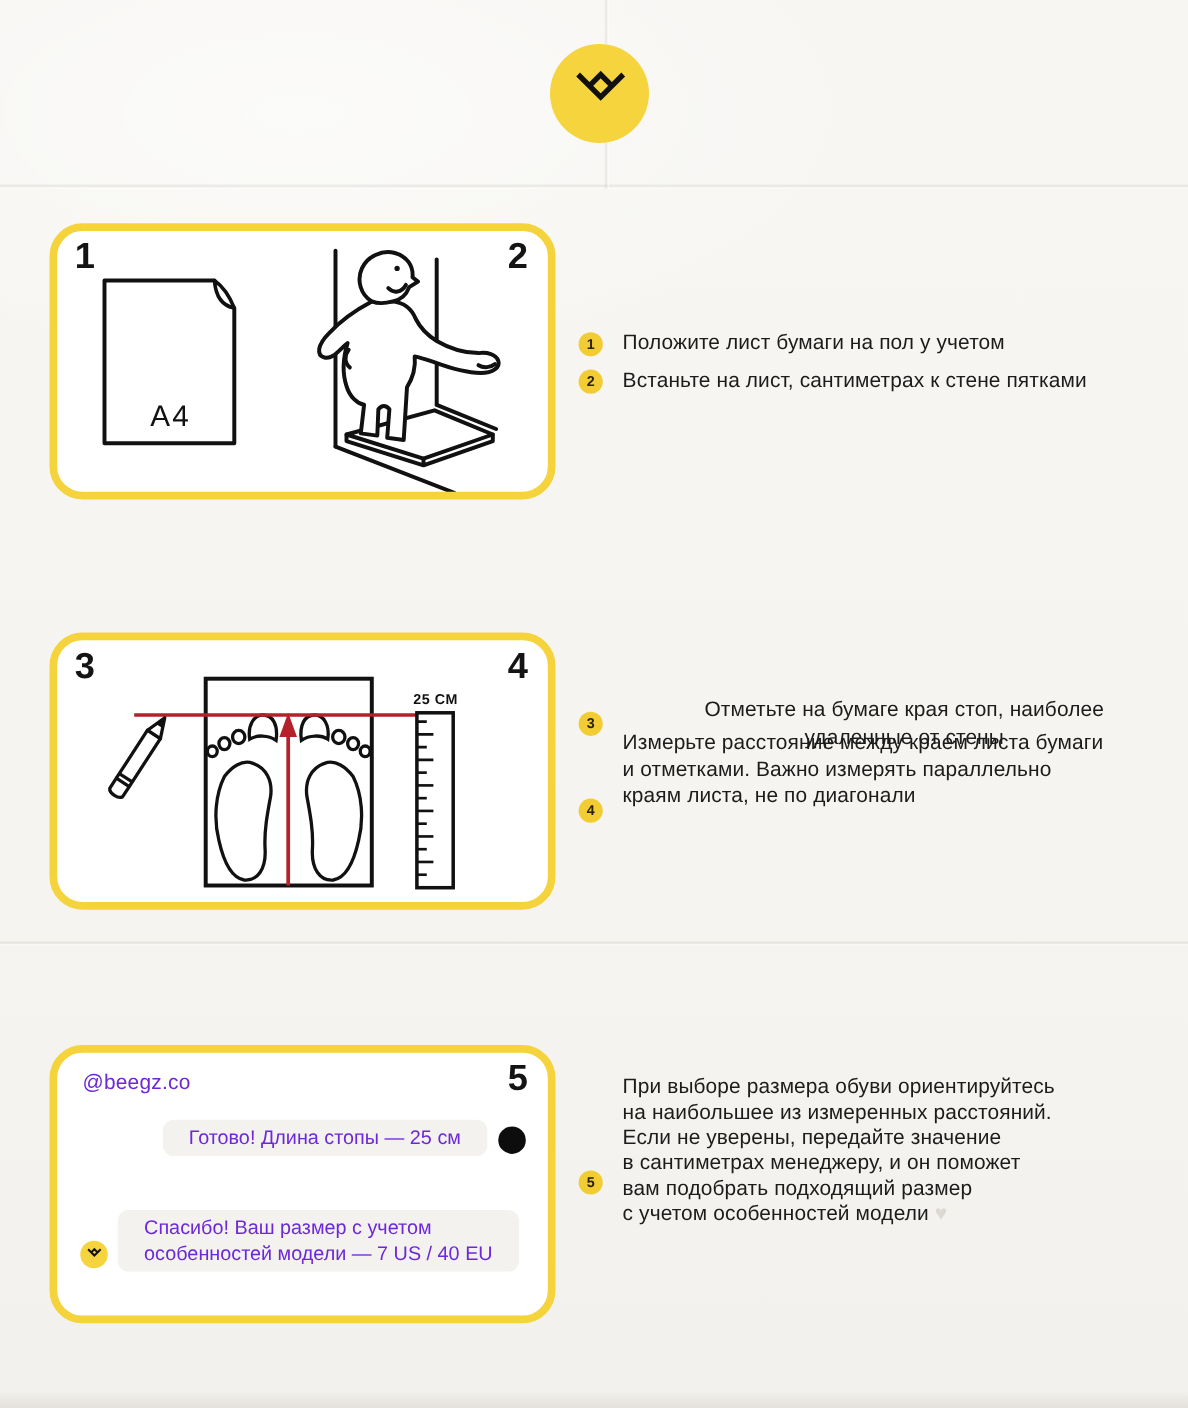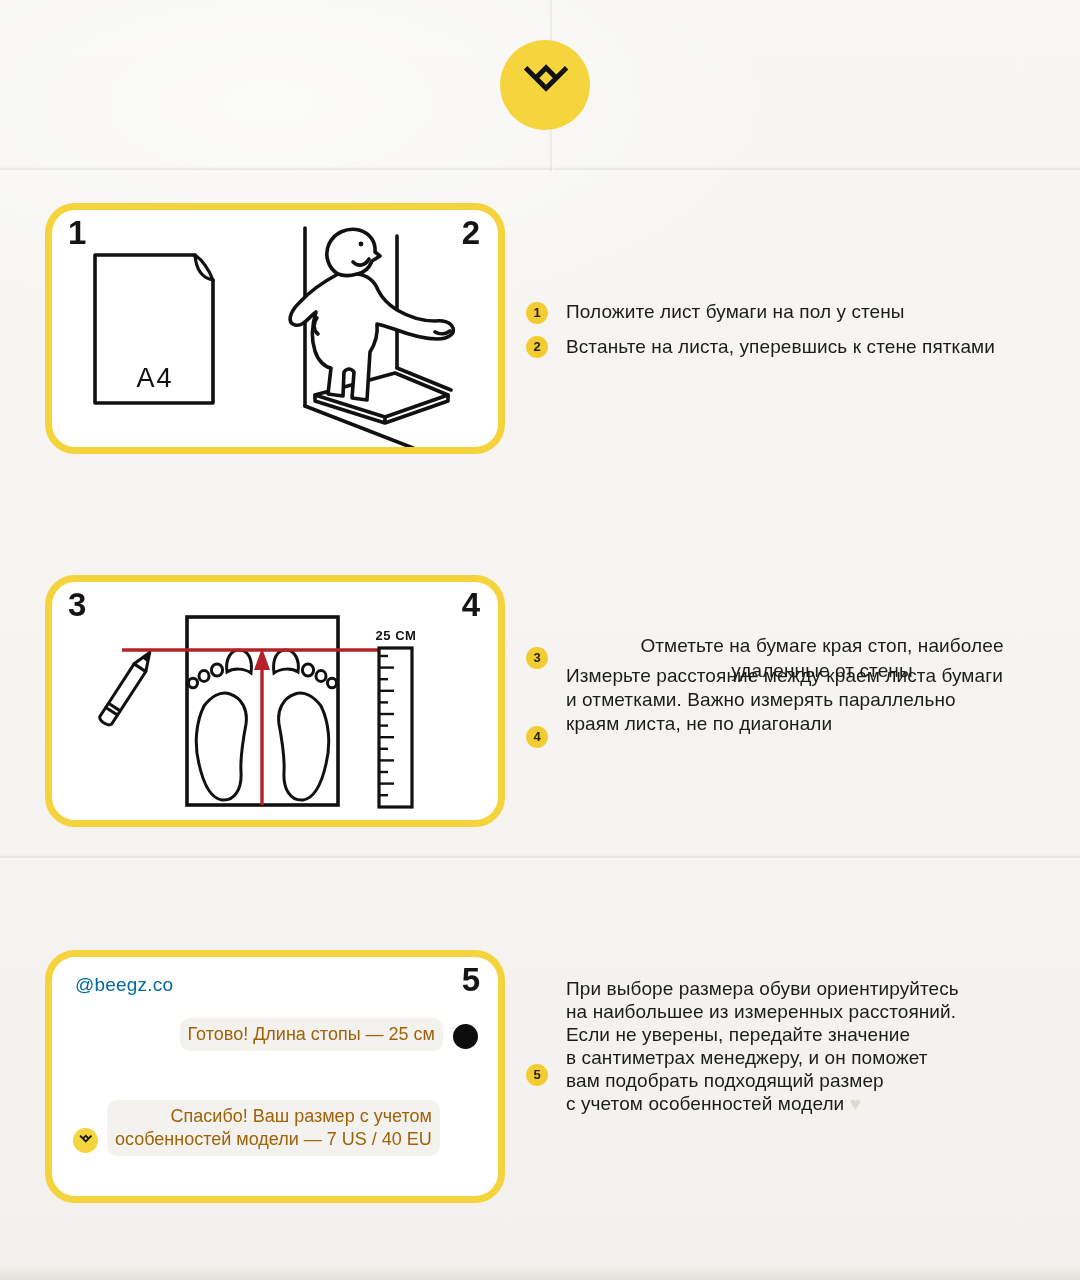--- a/index.html
+++ b/index.html
@@ -34,25 +34,25 @@
   .step{position:absolute;}
   .badge{position:absolute;left:526px;width:22px;height:22px;border-radius:50%;
     background:#f2cc33;color:#2b2102;font-size:13px;font-weight:700;
     text-align:center;line-height:22px;}
   .step-text{position:absolute;left:566px;width:512px;font-size:19px;line-height:24px;
     color:#1c1c1c;white-space:pre-line;letter-spacing:.1px;}
   .step-text.lh23{line-height:23px;}
   .step-text.lh25{line-height:25px;text-align:center;}
   .heart{color:#dcd8d2;font-size:19px;}
 
-  .handle{position:absolute;left:23px;top:17px;font-size:19px;color:#0369a1;letter-spacing:.2px;}
-  .bubble{position:absolute;background:#f3f2ef;border-radius:10px;font-size:18px;color:#a16207;
-    padding:5px 8px;white-space:pre-line;line-height:23px;}
+  .handle{position:absolute;left:23px;top:17px;font-size:19px;color:#6d28d9;letter-spacing:.2px;}
+  .bubble{position:absolute;background:#f3f2ef;border-radius:10px;font-size:18px;color:#6d28d9;
+    padding:5px 24px;white-space:pre-line;line-height:23px;}
   .bubble-out{right:55px;top:61px;white-space:nowrap;}
-  .bubble-in{left:55px;top:143px;text-align:right;}
+  .bubble-in{left:55px;top:143px;}
   .dot-avatar{position:absolute;right:20px;top:67px;width:25px;height:25px;border-radius:50%;background:#0d0d0d;}
   .brand-avatar{position:absolute;left:21px;top:171px;width:25px;height:25px;border-radius:50%;
     background:#f6d43e;display:flex;align-items:center;justify-content:center;}
 </style>
 </head>
 <body>
 
 <div class="page">
 
   <div class="crease-h" style="top:167px"></div>
@@ -169,25 +169,25 @@
         <g fill="none" stroke="#111111" stroke-width="12">
           <path d="M14 18 L52 56 L90 18"></path>
           <path d="M33 37 L52 18 L71 37"></path>
         </g>
       </svg>
     </div>
   </div>
 
   <div class="step">
     <div class="badge" style="top:302px">1</div>
-    <div class="step-text" style="top:300px">Положите лист бумаги на пол у стены</div>
+    <div class="step-text" style="top:300px">Положите лист бумаги на пол у учетом</div>
   </div>
   <div class="step">
     <div class="badge" style="top:336px">2</div>
-    <div class="step-text" style="top:335px">Встаньте на листа, уперевшись к стене пятками</div>
+    <div class="step-text" style="top:335px">Встаньте на лист, сантиметрах к стене пятками</div>
   </div>
   <div class="step">
     <div class="badge" style="top:647px">3</div>
     <div class="step-text lh25" style="top:633px">Отметьте на бумаге края стоп, наиболее
 удаленные от стены</div>
   </div>
   <div class="step">
     <div class="badge" style="top:726px">4</div>
     <div class="step-text" style="top:664px">Измерьте расстояние между краем листа бумаги
 и отметками. Важно измерять параллельно

